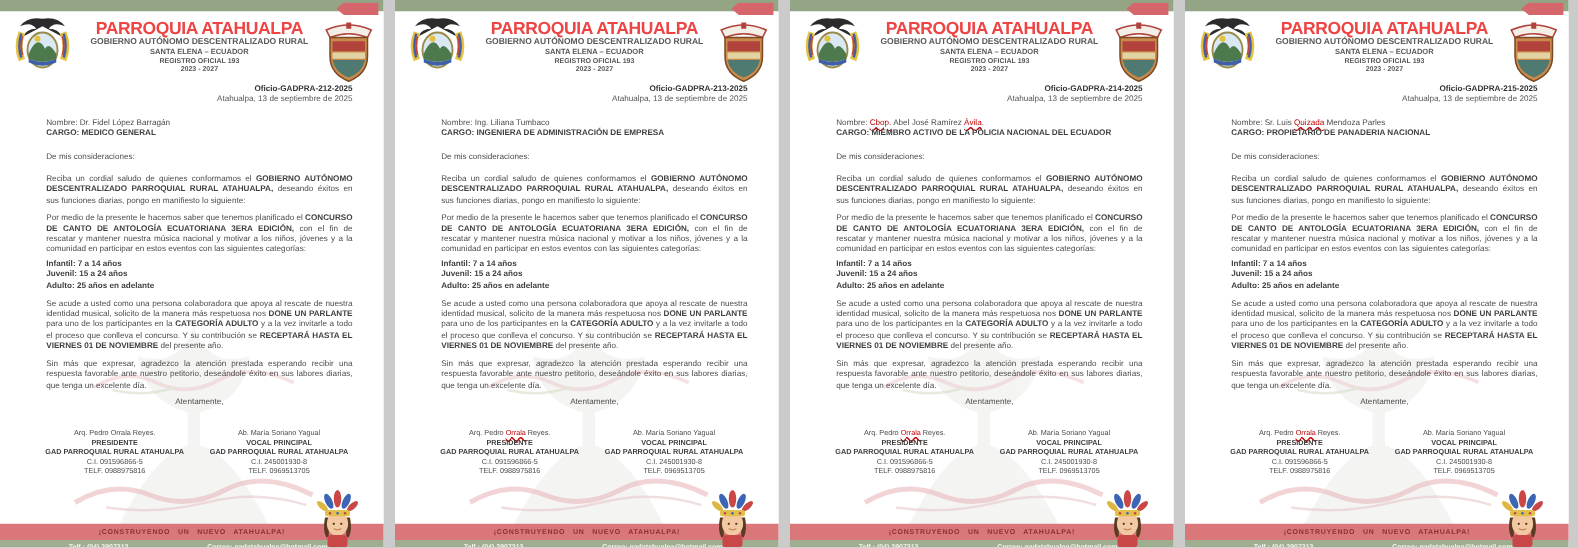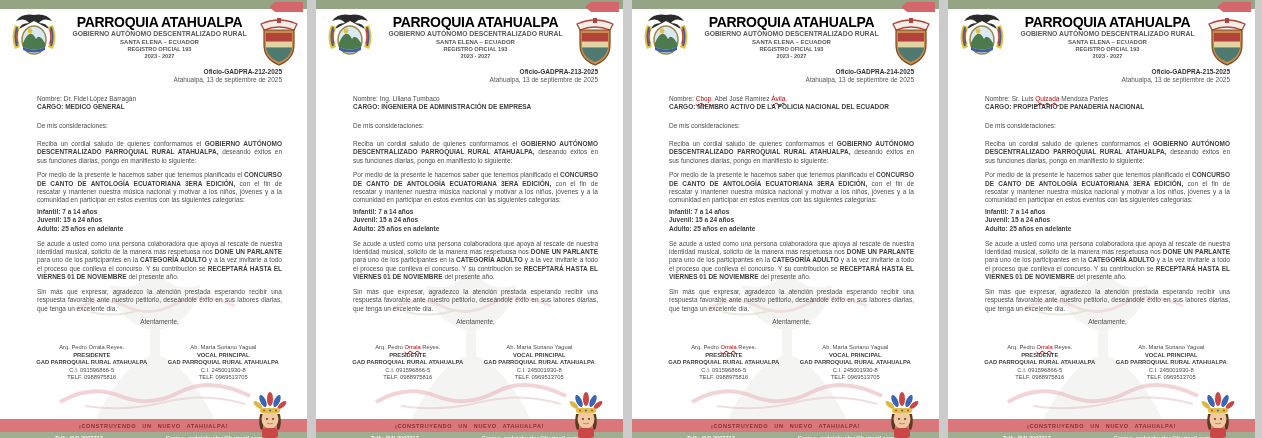--- a/index.html
+++ b/index.html
@@ -16,21 +16,21 @@
   }
   
   .topbar{position:absolute;top:0;left:0;right:0;height:9px;}
   .ribbon{position:absolute;top:2px;right:4px;width:34px;height:10px;
     clip-path:polygon(0 50%,18% 0,100% 0,100% 100%,18% 100%);}
   
   .hdr{position:absolute;top:13px;left:6px;right:6px;display:flex;align-items:flex-start;}
   .hdr .logo-l{width:56px;height:48px;flex:0 0 56px;}
   .hdr .logo-r{width:44px;height:52px;flex:0 0 44px;margin-top:2px;}
   .hdr .titles{flex:1;text-align:center;padding-top:2px;}
-  .t-main{font-size:14px;font-weight:800;letter-spacing:-0.3px;color:#000000;line-height:15px;}
+  .t-main{font-size:14px;font-weight:800;letter-spacing:-0.3px;color:#ef4444;line-height:15px;}
   .t-1{font-size:6.8px;font-weight:700;color:#585858;line-height:8.5px;}
   .t-2{font-size:6px;font-weight:700;color:#585858;line-height:7.5px;}
   .t-3{font-size:5.6px;font-weight:700;color:#585858;line-height:7px;}
   
   .content{position:absolute;top:66px;left:37px;right:25px;font-size:6.5px;line-height:8.4px;}
   .oficio-blk{text-align:right;margin-top:2px;}
   .oficio{font-weight:700;color:#333;}
   .odate{color:#555;}
   .recipient{margin-top:10px;}
   .cargo{font-weight:700;color:#3f3f3f;}

